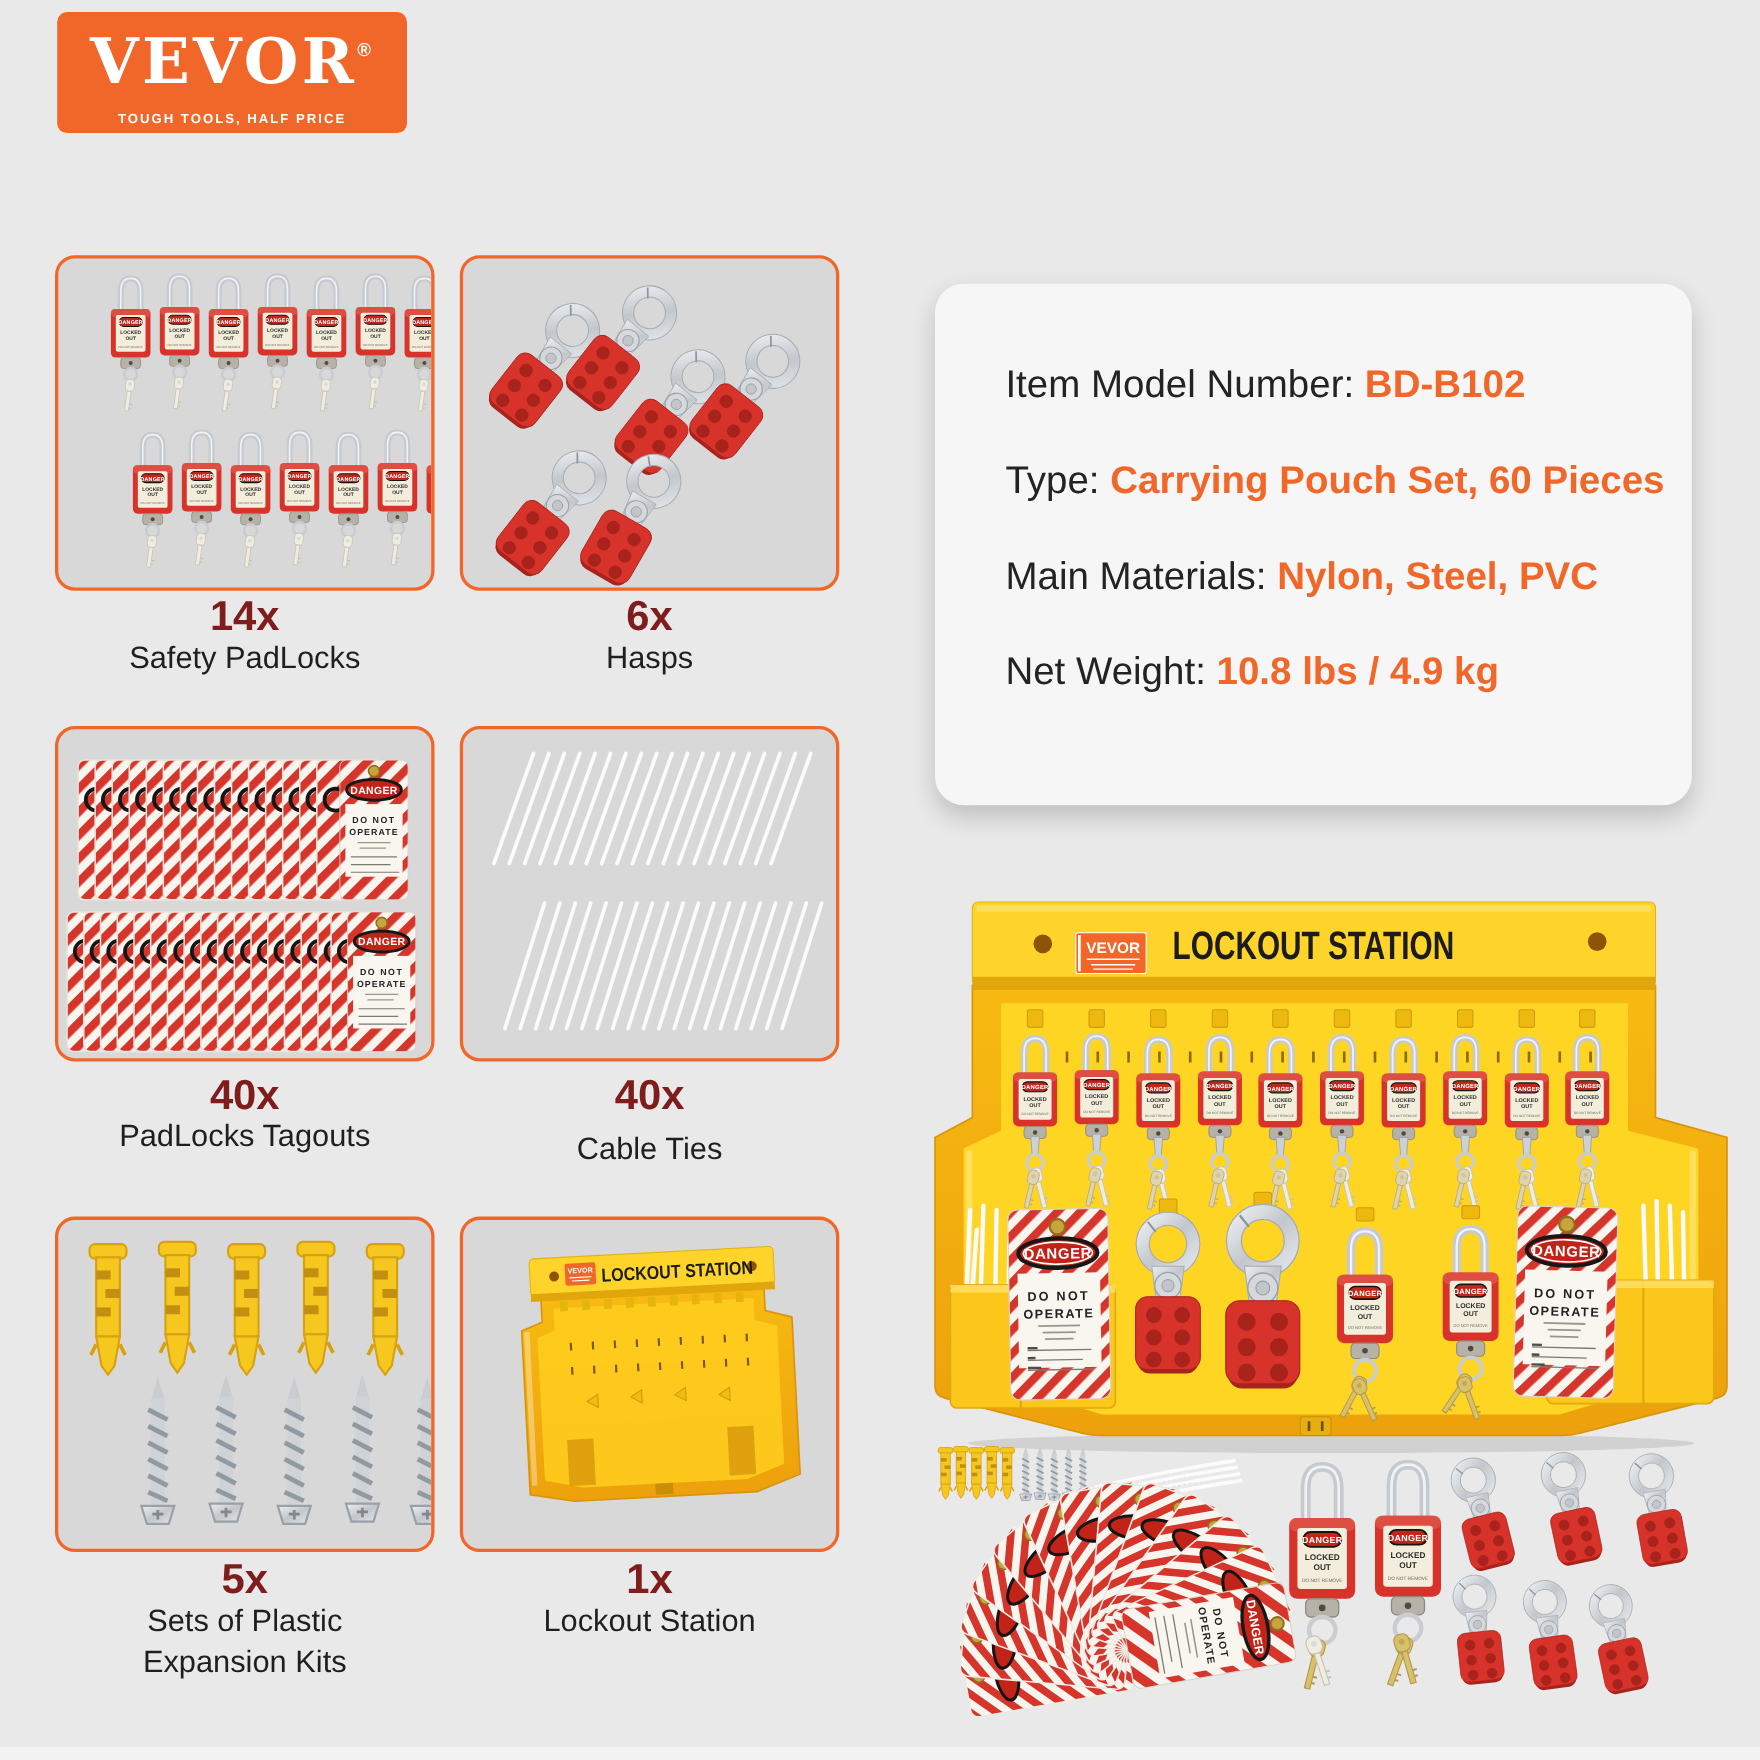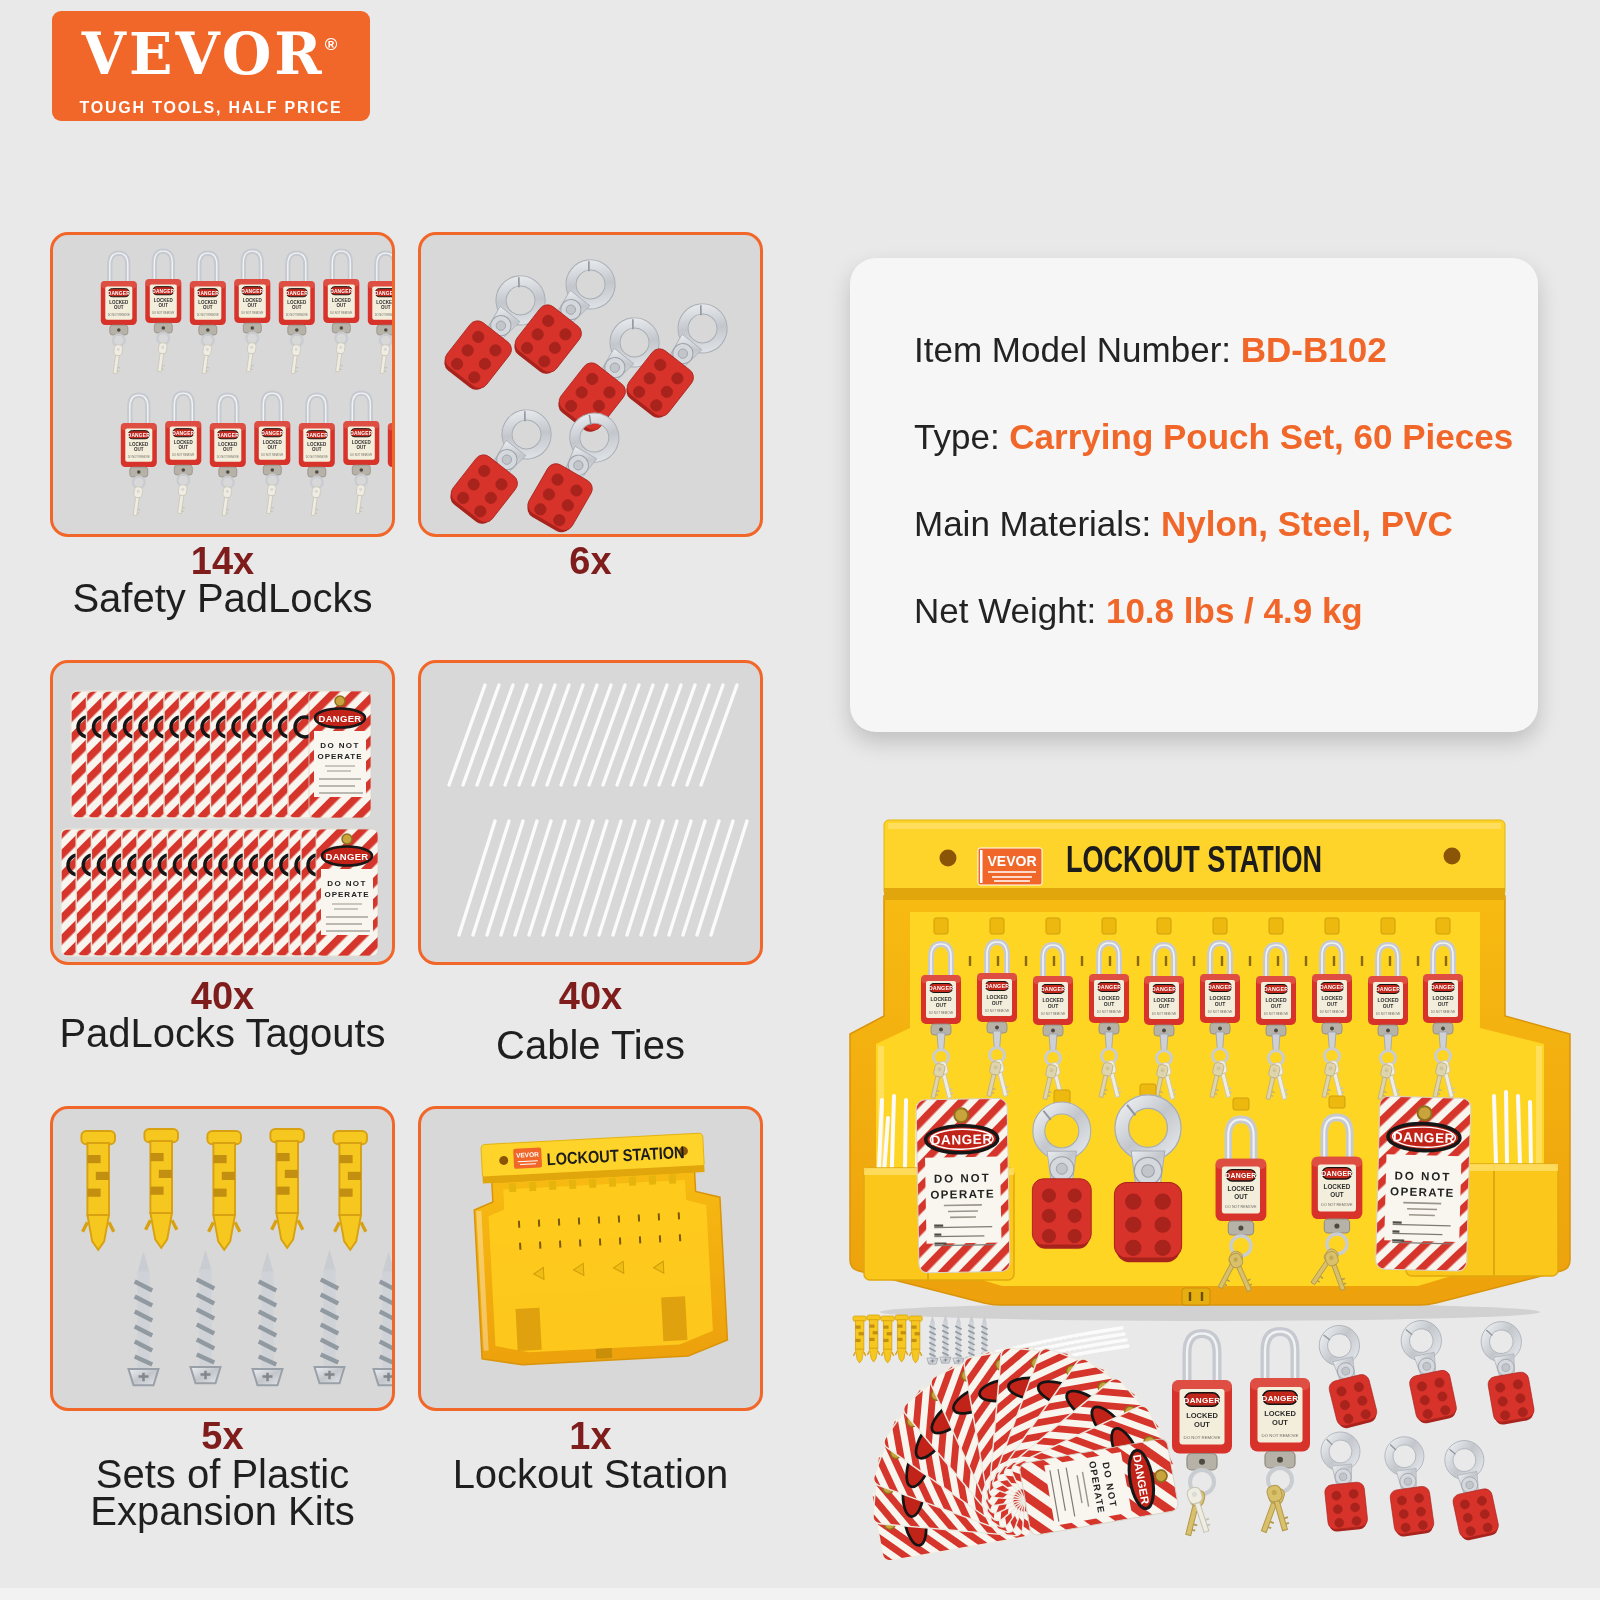--- a/index.html
+++ b/index.html
@@ -8,30 +8,30 @@
     background:#e9e9e9;font-family:"Liberation Sans",sans-serif;
   }
   .bottom-strip{position:absolute;left:0;bottom:0;width:1600px;height:12px;background:#f2f2f2;}
 
   
   .logo{position:absolute;left:52px;top:11px;width:318px;height:110px;background:#f1672a;
         border-radius:9px;display:flex;flex-direction:column;align-items:center;justify-content:center;}
   .logo .word{color:#fff;font-family:"DejaVu Serif",serif;font-weight:800;font-size:57px;
         letter-spacing:3px;line-height:58px;}
   .logo .reg{font-size:17px;vertical-align:24px;font-family:"Liberation Sans",sans-serif;font-weight:700;}
-  .logo .tag{color:#fff;font-weight:700;font-size:16px;letter-spacing:1.8px;margin-top:16px;}
+  .logo .tag{color:#fff;font-weight:700;font-size:12px;letter-spacing:1.8px;margin-top:16px;}
 
   
   .item-box{position:absolute;width:345px;height:305px;background:#d8d8d8;border:3px solid #f1672a;
         border-radius:18px;box-sizing:border-box;overflow:hidden;}
   .item-box svg{display:block;}
 
   .cap{position:absolute;width:345px;text-align:center;line-height:40px;}
   .cap.count{font-size:38px;font-weight:800;color:#7f1d1d;}
-  .cap.name{font-size:40px;color:#1f1f1f;}
+  .cap.name{font-size:28px;color:#1f1f1f;}
 
   
   .spec-card{position:absolute;left:850px;top:258px;width:688px;height:474px;background:#f6f6f6;
         border-radius:26px;box-shadow:0 10px 22px rgba(0,0,0,0.18);}
   .spec-row{position:absolute;left:36px;right:20px;height:44px;font-size:35px;line-height:44px;
         color:#232323;white-space:nowrap;margin-left:28px;}
   .spec-row .val{color:#f1672a;font-weight:700;}
   .spec-row:nth-of-type(1){top:70px;}
   .spec-row:nth-of-type(2){top:157px;}
   .spec-row:nth-of-type(3){top:244px;}
@@ -229,20 +229,21 @@
     <svg width="339" height="299" viewBox="0 0 339 299">
       <use href="#sym-hasp" transform="translate(46,28) rotate(38 31 66) scale(0.78)"></use>
       <use href="#sym-hasp" transform="translate(116,12) rotate(38 31 66) scale(0.78)"></use>
       <use href="#sym-hasp" transform="translate(160,70) rotate(38 31 66) scale(0.78)"></use>
       <use href="#sym-hasp" transform="translate(228,56) rotate(38 31 66) scale(0.78)"></use>
       <use href="#sym-hasp" transform="translate(52,162) rotate(38 31 66) scale(0.78)"></use>
       <use href="#sym-hasp" transform="translate(124,168) rotate(30 31 66) scale(0.78)"></use>
     </svg>
   </div>
   <div class="cap count" style="left:418px;top:541px;">6x</div>
+  <div class="cap name" style="left:418px;top:578px;">Hasps</div>
 
   <div class="item-box" style="left:50px;top:660px;">
     <svg width="339" height="299" viewBox="0 0 339 299">
       <g>
         <use href="#sym-tagedge" x="18" y="28"></use>
           <use href="#sym-tagedge" x="33.5" y="28"></use>
         <use href="#sym-tagedge" x="49" y="28"></use>
           <use href="#sym-tagedge" x="64.5" y="28"></use>
         <use href="#sym-tagedge" x="80" y="28"></use>
           <use href="#sym-tagedge" x="95.5" y="28"></use>

